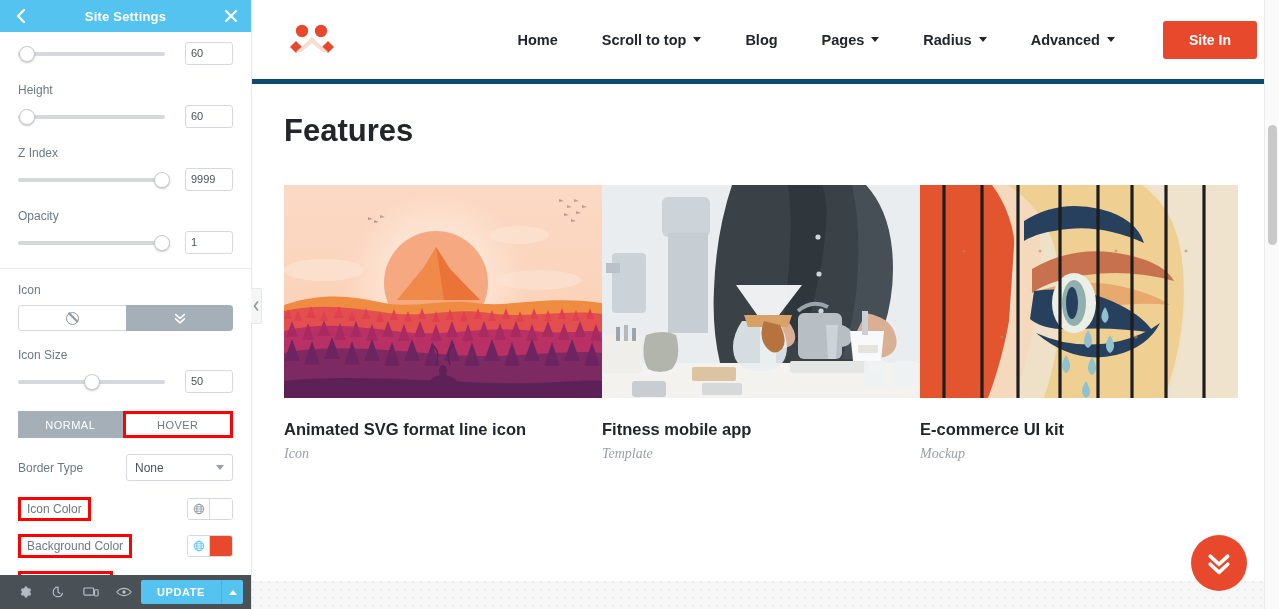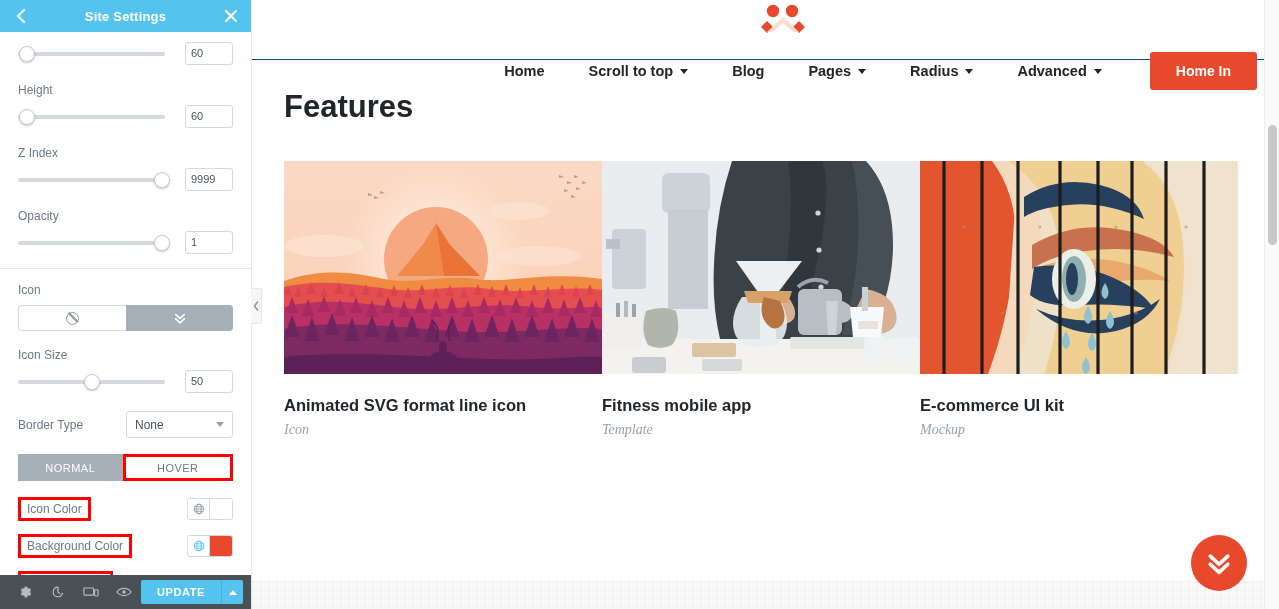--- a/index.html
+++ b/index.html
@@ -201,26 +201,25 @@
     border-radius: 0 2px 2px 0;
   }
 
   
   #preview {
     flex: 1 1 auto; height: 609px;
     position: relative; overflow: hidden;
     background: #fff;
   }
   #site-nav {
-    height: 60px; background: #fff;
+    height: 84px; background: #fff;
     display: flex; align-items: center;
     padding: 0 0 0 34px;
-    border-bottom: 1px solid #0c4a6e;
+    border-bottom: 5px solid #0c4a6e;
     position: relative;
-    flex-direction: column;
   }
   .logo { width: 52px; height: 40px; flex: 0 0 52px; }
   .nav-links {
     display: flex; align-items: center; gap: 0;
     margin-left: auto;
   }
   .nav-item {
     display: flex; align-items: center; gap: 7px;
     font-size: 14.5px; font-weight: bold; color: #22262a;
     padding: 0 22px; cursor: pointer; white-space: nowrap;
@@ -379,33 +378,33 @@
         <div class="slider-row">
           <div class="slider">
             <div class="slider-track"></div>
             <div class="slider-knob" style="left:50%"></div>
           </div>
           <div class="num-box">50</div>
         </div>
       </div>
 
       <div class="ctrl">
+        <div class="tabs">
+          <div class="tab normal">NORMAL</div>
+          <div class="tab hover">HOVER</div>
+        </div>
+      </div>
+
+      <div class="ctrl">
         <div class="select-row">
           <span class="ctrl-label">Border Type</span>
           <div class="sel-box">
             <span>None</span>
             <span class="caret-dn"></span>
           </div>
-        </div>
-      </div>
-
-      <div class="ctrl">
-        <div class="tabs">
-          <div class="tab normal">NORMAL</div>
-          <div class="tab hover">HOVER</div>
         </div>
       </div>
 
       <div class="ctrl">
         <div class="color-row">
           <span class="lbl">Icon Color</span>
           <span class="spacer"></span>
           <div class="swatch-group">
             <div class="sw-globe">
               <svg width="12" height="12" viewBox="0 0 16 16">
@@ -515,21 +514,21 @@
           <span class="nav-caret"></span>
         </div>
         <div class="nav-item">
           <span>Radius</span>
           <span class="nav-caret"></span>
         </div>
         <div class="nav-item">
           <span>Advanced</span>
           <span class="nav-caret"></span>
         </div>
-        <div class="signin">Home In</div>
+        <div class="signin">Site In</div>
       </div>
     </nav>
 
     <section id="site-main">
       <div class="title-wrap">
         <h1 class="page-title">Features</h1>
       </div>
 
       <div class="cards">
 

